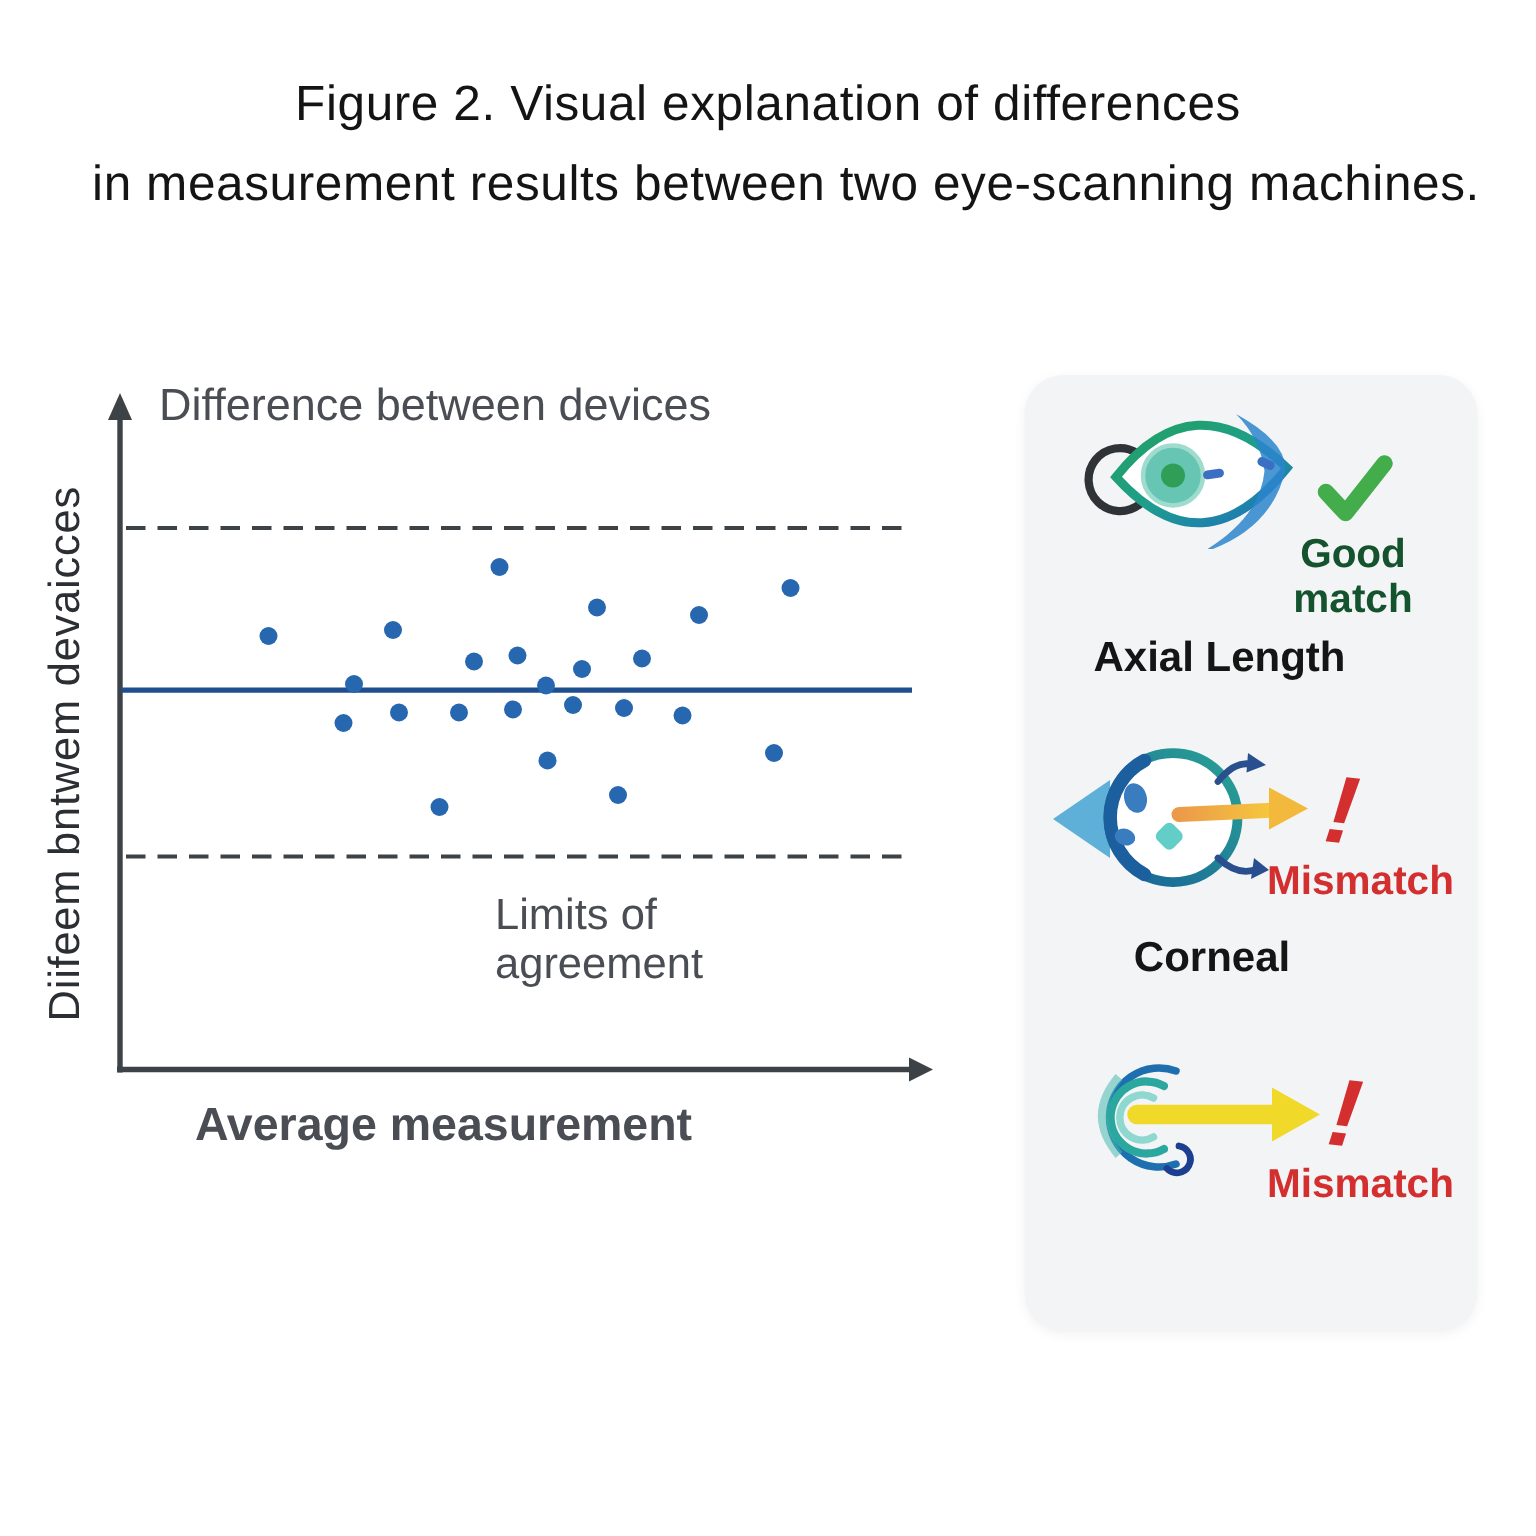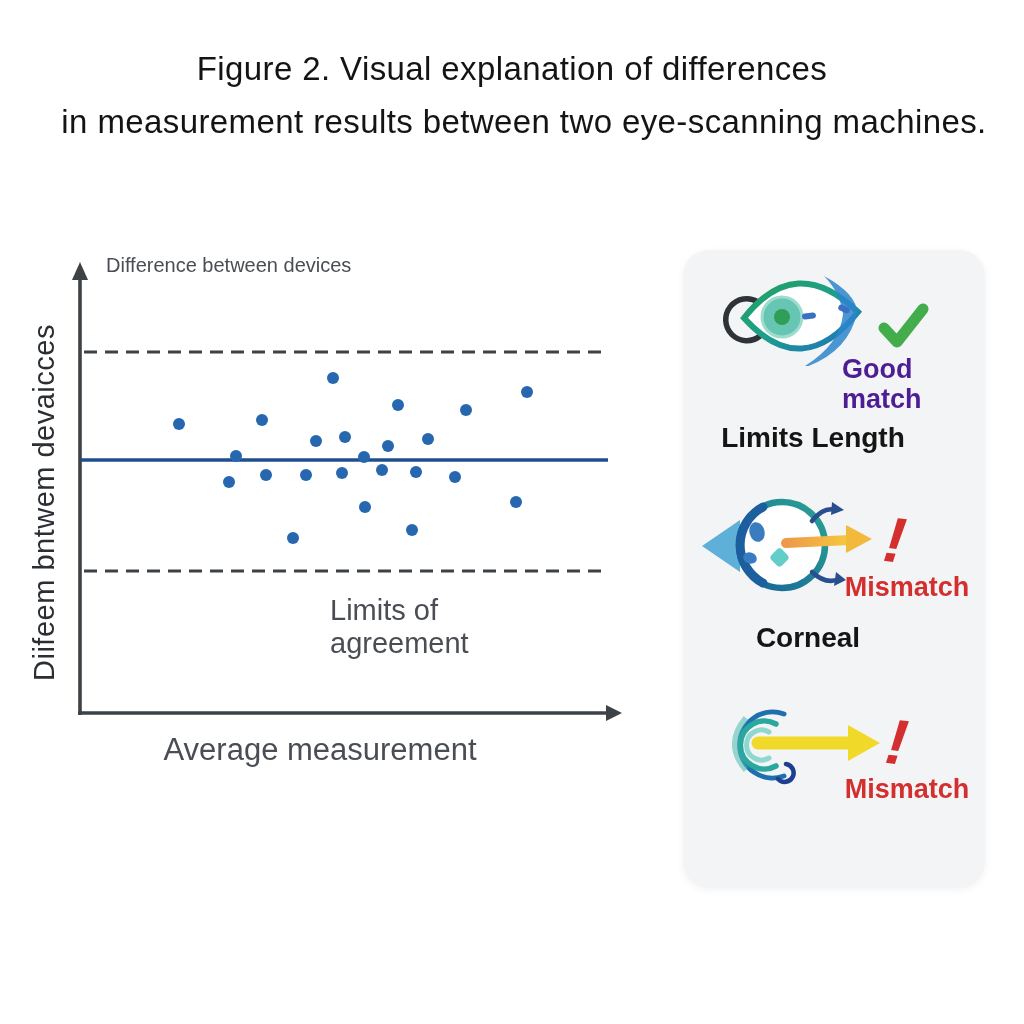--- a/index.html
+++ b/index.html
@@ -6,33 +6,33 @@
   #canvas{
     position:relative;width:1024px;height:942px;background:#ffffff;overflow:hidden;
     font-family:"Liberation Sans", sans-serif;
   }
   .abs{position:absolute;}
   .title-line{
     width:1024px;text-align:center;color:#141414;font-size:33px;font-weight:500;
     letter-spacing:.4px;white-space:nowrap;
   }
   .chart-label{color:#4a4e54;font-weight:500;}
-  .plot-title{left:106px;top:254px;font-size:20px;}
+  .plot-title{left:106px;top:254px;font-size:30px;}
   .y-label{
     left:-156px;top:486px;width:400px;text-align:center;font-size:29px;color:#2b2f33;
     transform:rotate(-90deg);letter-spacing:.5px;font-weight:500;
   }
   .loa-label{left:330px;top:594px;width:244px;font-size:29px;}
-  .x-label{left:130px;top:732px;width:380px;text-align:center;font-size:31px;}
+  .x-label{left:130px;top:732px;width:380px;text-align:left;font-size:31px;font-weight:bold;}
   #plot-svg{left:0;top:0;pointer-events:none;}
   .panel{
     left:683px;top:250px;width:302px;height:638px;background:#f3f4f6;border-radius:26px;
     box-shadow:0 2px 8px rgba(0,0,0,0.05);
   }
-  .status-green{color:#4c1d95;font-size:27px;font-weight:700;line-height:30px;}
+  .status-green{color:#14532d;font-size:27px;font-weight:700;line-height:30px;text-align:center;}
   .status-red{color:#d32f2f;font-size:27px;font-weight:700;text-align:center;}
   .item-label{color:#151515;font-size:28px;font-weight:700;text-align:center;line-height:31px;}
   .bang{
     color:#d32f2f;font-size:64px;font-weight:700;font-style:italic;
     transform:rotate(7deg);line-height:1;
   }
 </style>
 </head>
 <body>
 
@@ -99,21 +99,21 @@
       <rect x="102" y="51" width="14" height="6" rx="3" fill="#3b6fc4" transform="rotate(-8 109 54)"></rect>
       <rect x="138" y="44" width="12" height="6" rx="3" fill="#3b6fc4" transform="rotate(25 144 47)"></rect>
     </svg>
     <svg class="abs" style="left:195px;top:52px;" width="52" height="46" viewBox="0 0 52 46">
       <path d="M 6,26 L 19,40 L 45,7" fill="none" stroke="#44ad4b" stroke-width="11" stroke-linecap="round" stroke-linejoin="round"></path>
     </svg>
     <div class="abs status-green" style="left:159px;top:104px;width:120px;">
       <div>Good</div>
       <div>match</div>
     </div>
-    <div class="abs item-label" style="left:30px;top:172px;width:200px;">Limits Length</div>
+    <div class="abs item-label" style="left:30px;top:172px;width:200px;">Axial Length</div>
 
     <svg class="abs" style="left:17px;top:244px;" width="174" height="102" viewBox="0 0 174 102">
       <defs>
         <linearGradient id="egrad2" x1="0" y1="1" x2="1" y2="0">
           <stop offset="0" stop-color="#176099"></stop>
             <stop offset="1" stop-color="#2aa394"></stop>
         </linearGradient>
         <linearGradient id="ograd" x1="0" y1="0" x2="1" y2="0">
           <stop offset="0" stop-color="#ec9a4a"></stop>
             <stop offset="1" stop-color="#f6c93c"></stop>

